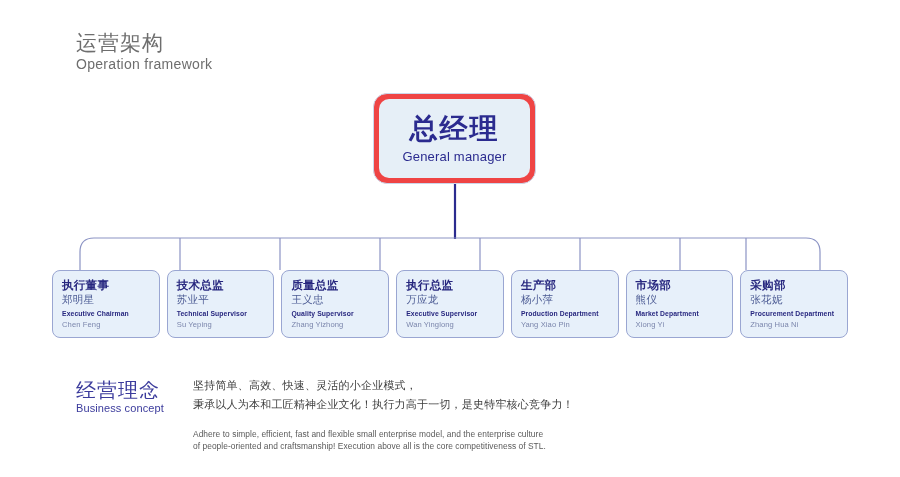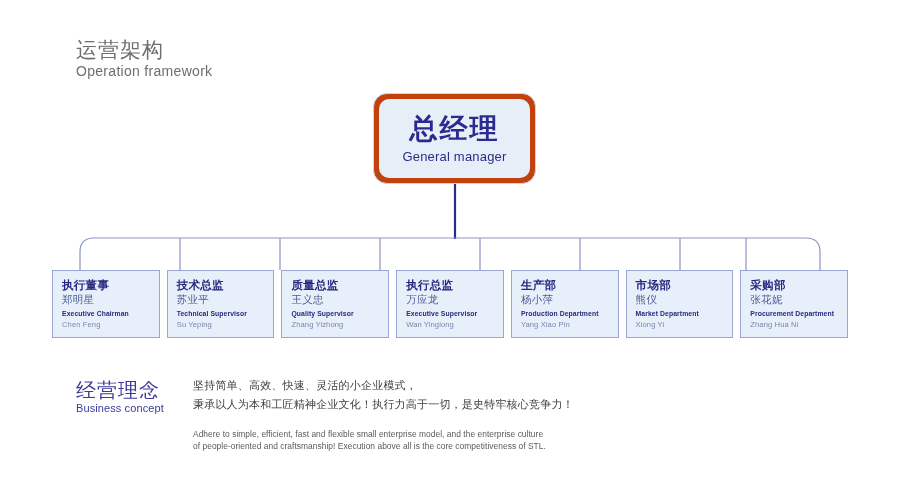--- a/index.html
+++ b/index.html
@@ -24,21 +24,20 @@
     position: absolute;
     left: 76px;
     top: 30px;
   }
   #header .zh {
     font-size: 21px;
     color: #6e6e6e;
     line-height: 1.22;
     letter-spacing: 1px;
     font-weight: 400;
-    margin-top: 7px;
   }
   #header .en {
     font-size: 14px;
     color: #6e6e6e;
     line-height: 1.22;
     letter-spacing: 0.3px;
     font-weight: 400;
   }
 
   
@@ -51,21 +50,21 @@
     pointer-events: none;
   }
 
   
   #gm-box {
     position: absolute;
     left: 373px;
     top: 93px;
     width: 163px;
     height: 91px;
-    background: #c2410c;
+    background: #ef4444;
     border: 1px solid #ccd6ea;
     border-radius: 14px;
     padding: 5px;
   }
   #gm-inner {
     width: 100%;
     height: 100%;
     background: #e6eff7;
     border-radius: 10px;
     display: flex;
@@ -94,21 +93,21 @@
     top: 270px;
     width: 796px;
     height: 68px;
     display: flex;
     gap: 7px;
   }
   .dept-box {
     flex: 1 1 0;
     background: #e7f0fa;
     border: 1px solid #9aa6d2;
-    border-radius: 0;
+    border-radius: 8px;
     padding: 7px 0 0 9px;
     overflow: hidden;
   }
   .dept-box .d-zh-title {
     font-size: 11.5px;
     font-weight: bold;
     color: #27277f;
     line-height: 1.25;
     letter-spacing: 0.3px;
     white-space: nowrap;

